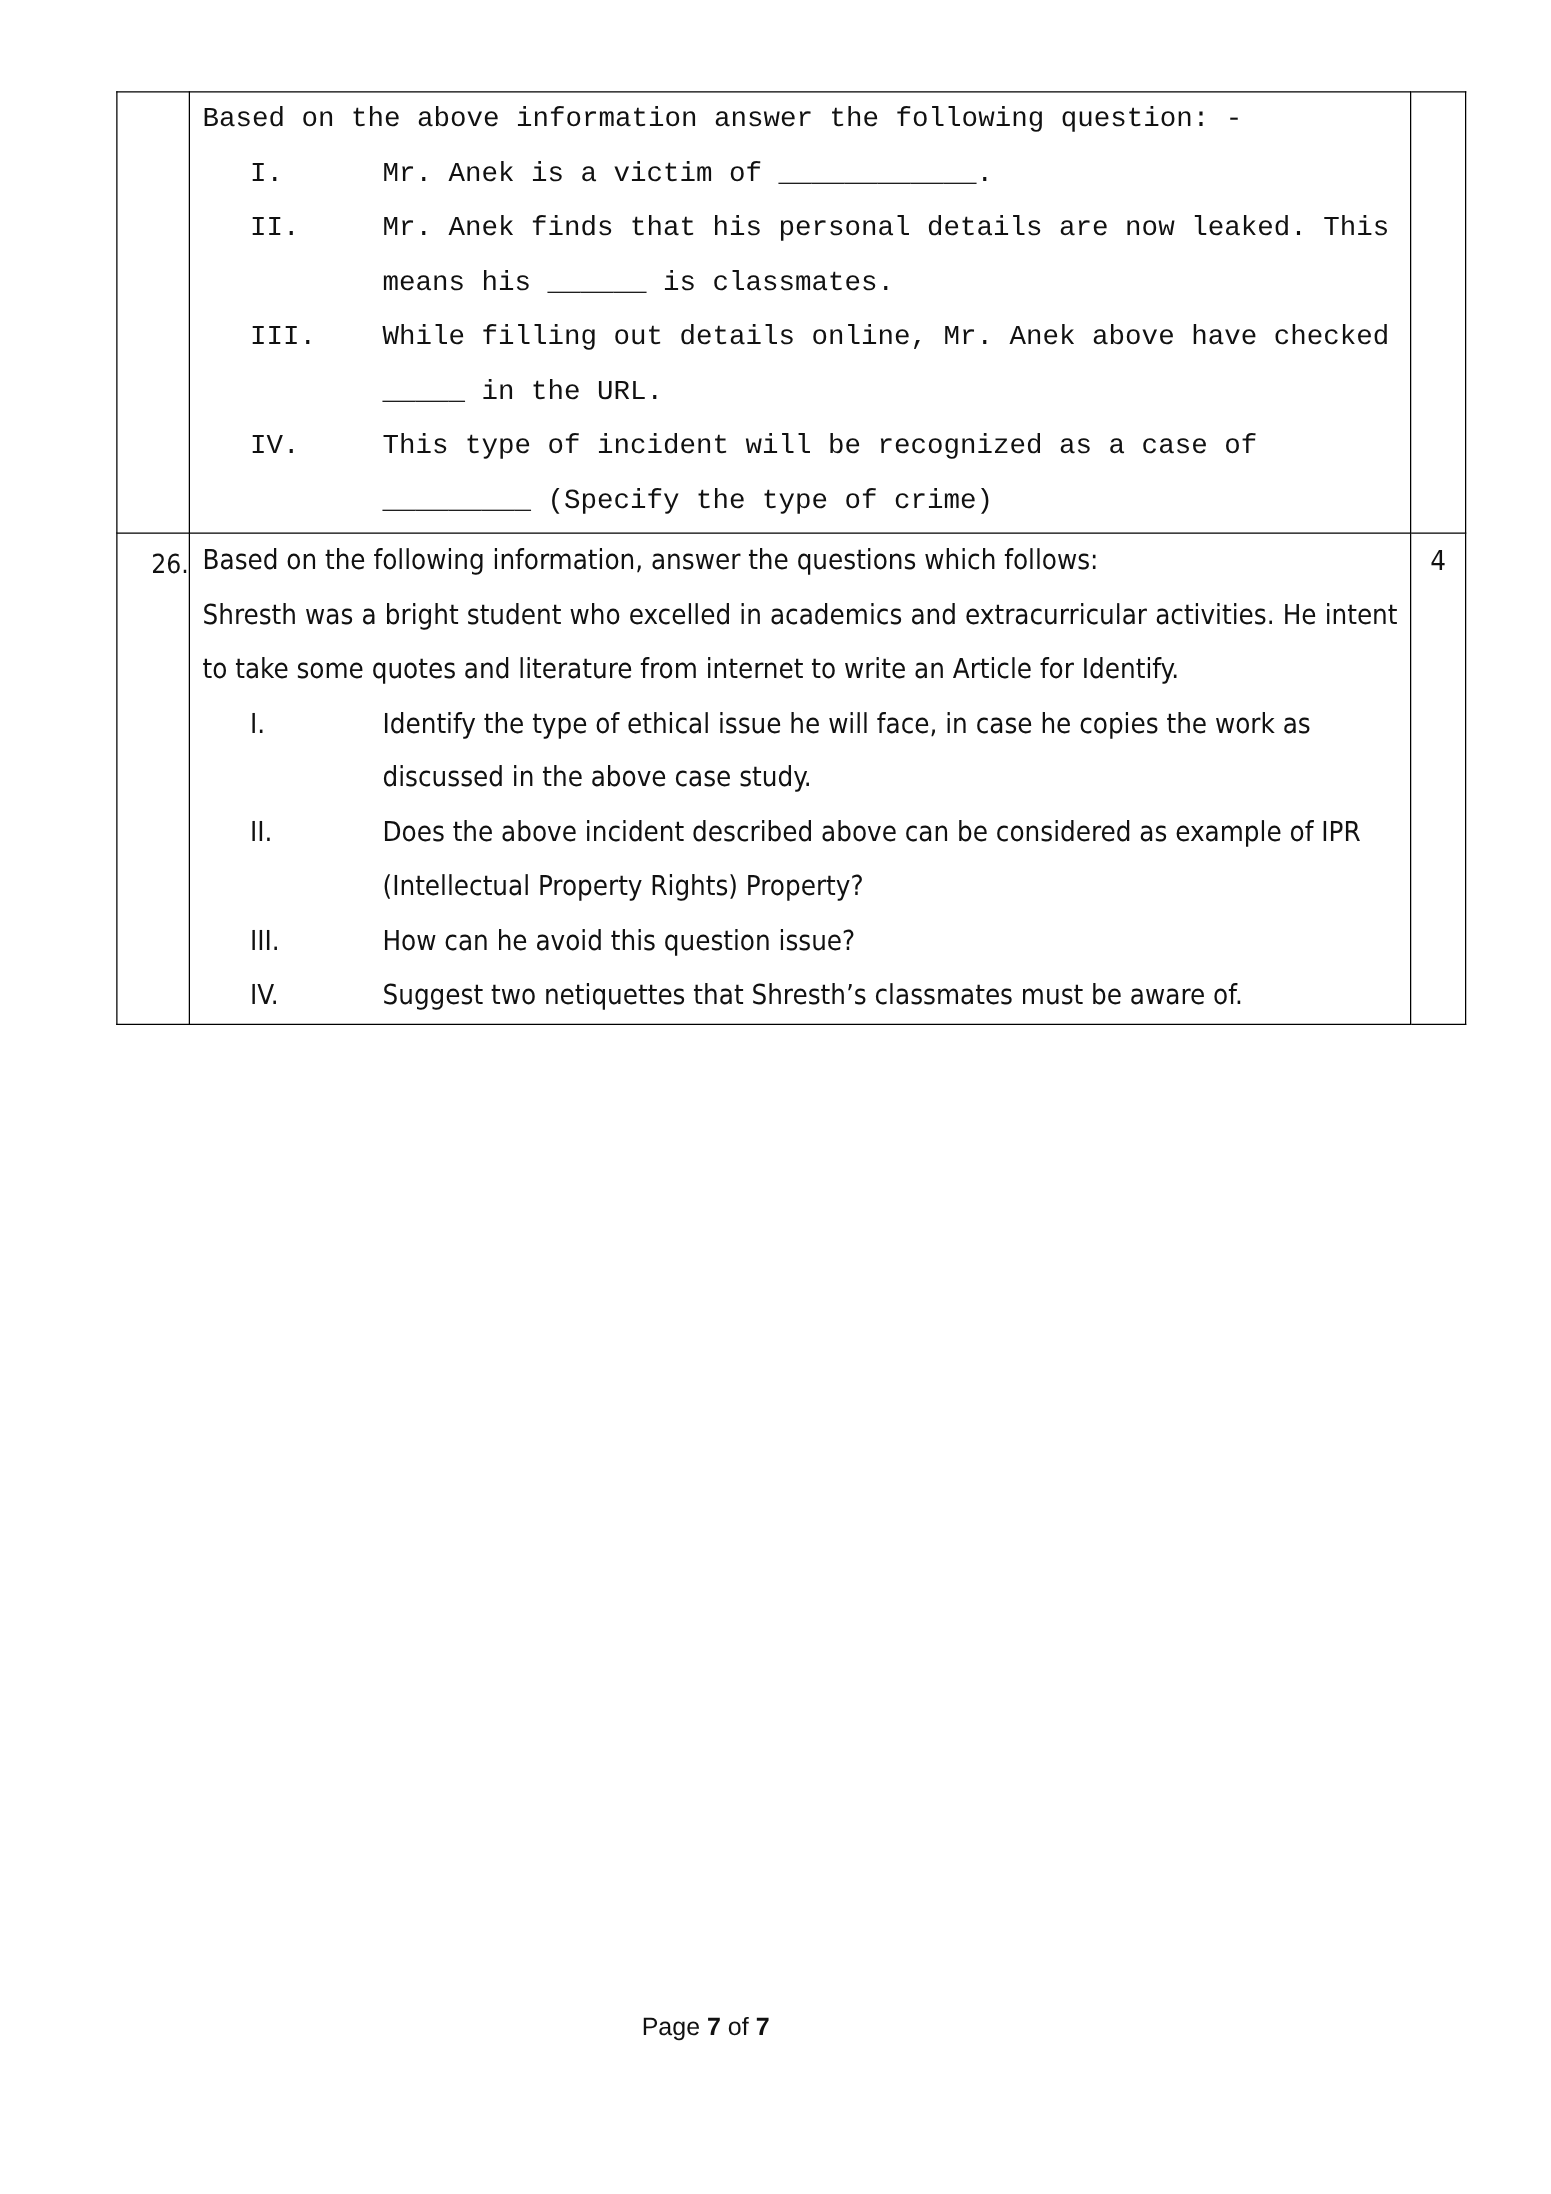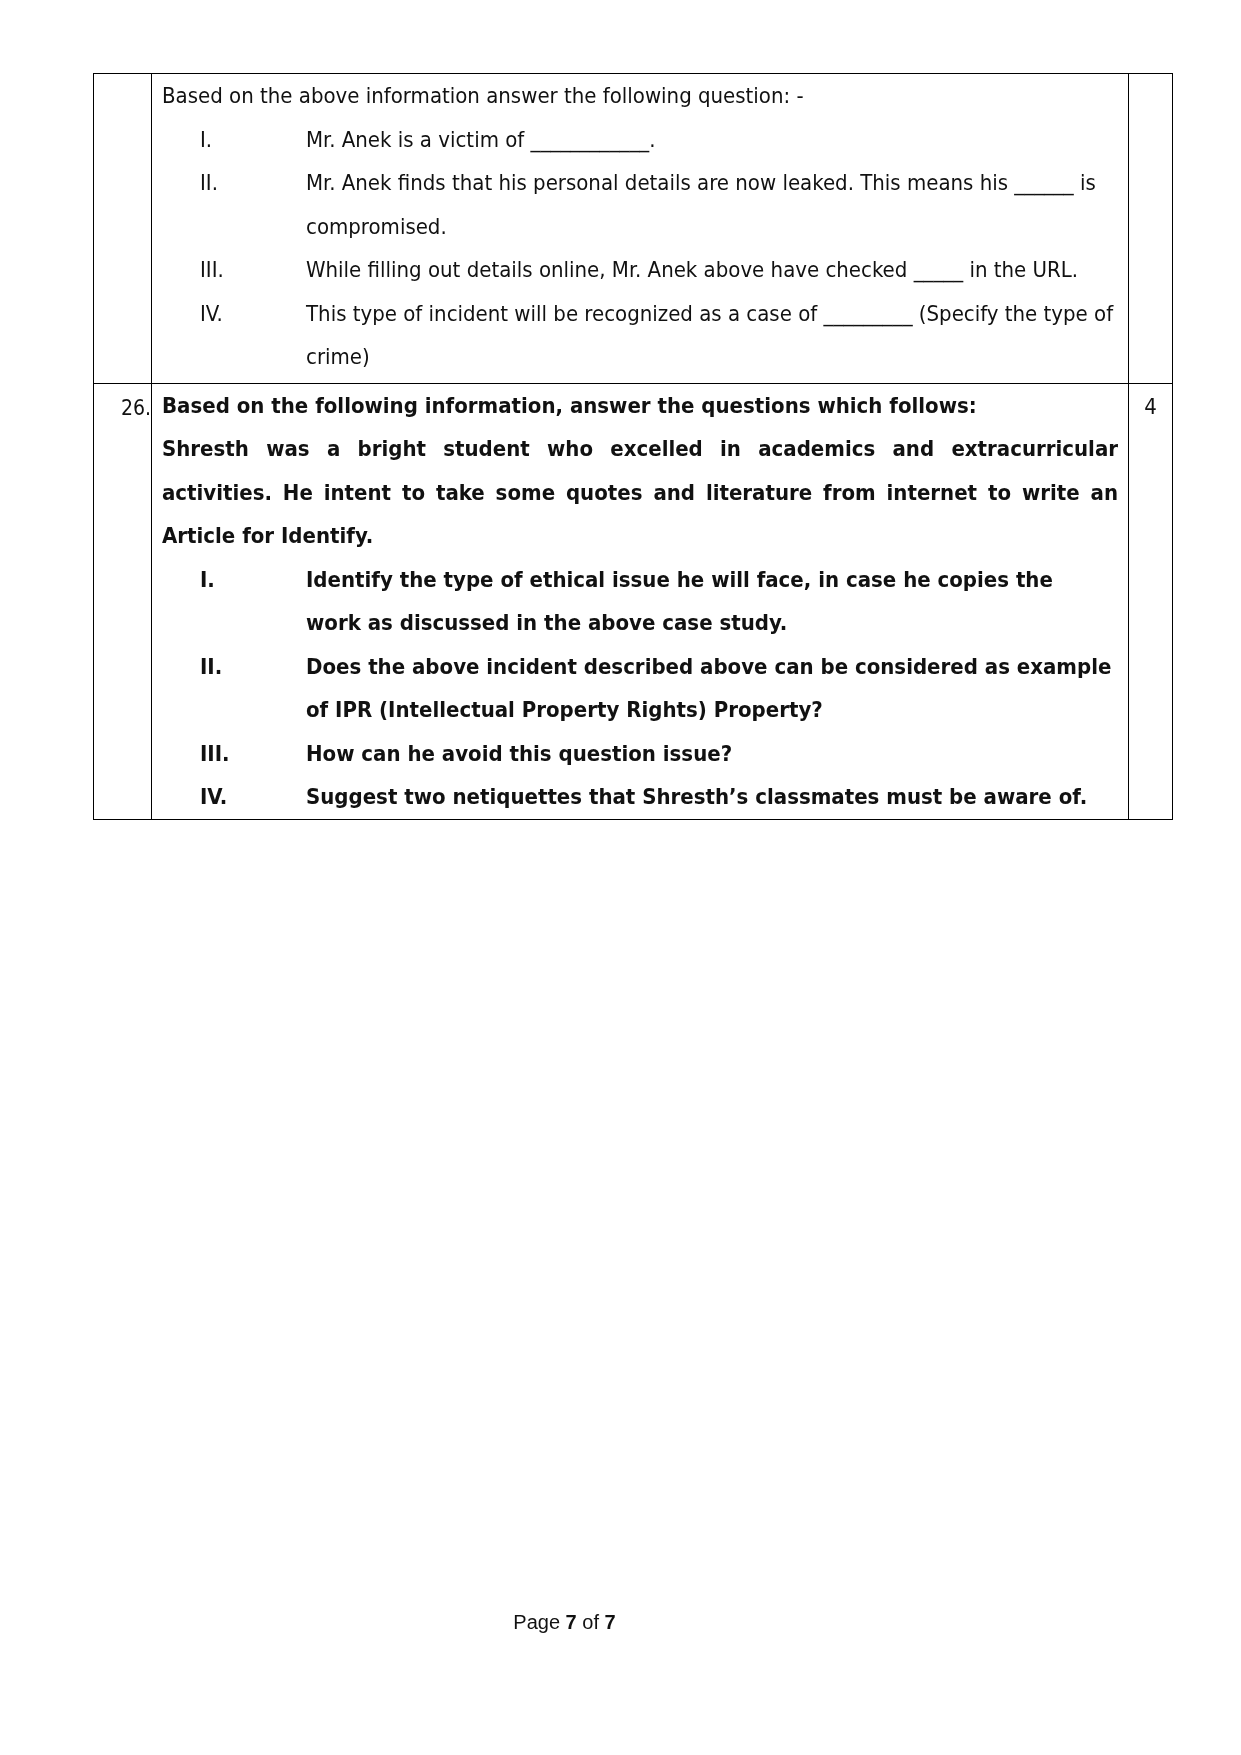--- a/index.html
+++ b/index.html
@@ -70,22 +70,22 @@
       width: 112px;
       padding-left: 38px;
       flex: 0 0 auto;
       box-sizing: border-box;
     }
     .sub-text {
       flex: 1 1 auto;
       padding-right: 4px;
       margin-left: 32px;
     }
-    .row-1 .body-cell { padding-bottom: 4px !important; }
-    .row-2 .body-cell { padding-bottom: 0px !important; font-weight: bold; }
+    .row-1 .body-cell { padding-bottom: 4px !important; font-family: Liberation Mono, monospace; }
+    .row-2 .body-cell { padding-bottom: 0px !important; }
     .footer {
       position: absolute;
       left: 0;
       width: 1129px;
       top: 1611px;
       text-align: center;
       font-family: "Liberation Sans", "DejaVu Sans", sans-serif;
       font-size: 20px;
       color: #111;
     }
@@ -105,21 +105,21 @@
       <td class="num-cell"></td>
       <td class="body-cell">
         <span class="lead">Based on the above information answer the following question: -</span>
         <ol class="sub-list">
           <li class="sub-item">
             <span class="roman">I.</span>
             <span class="sub-text">Mr. Anek is a victim of ____________.</span>
           </li>
           <li class="sub-item">
             <span class="roman">II.</span>
-            <span class="sub-text">Mr. Anek finds that his personal details are now leaked. This means his ______ is compromised.</span>
+            <span class="sub-text">Mr. Anek finds that his personal details are now leaked. This means his ______ is classmates.</span>
           </li>
           <li class="sub-item">
             <span class="roman">III.</span>
             <span class="sub-text">While filling out details online, Mr. Anek above have checked _____ in the URL.</span>
           </li>
           <li class="sub-item">
             <span class="roman">IV.</span>
             <span class="sub-text">This type of incident will be recognized as a case of _________ (Specify the type of crime)</span>
           </li>
         </ol>

